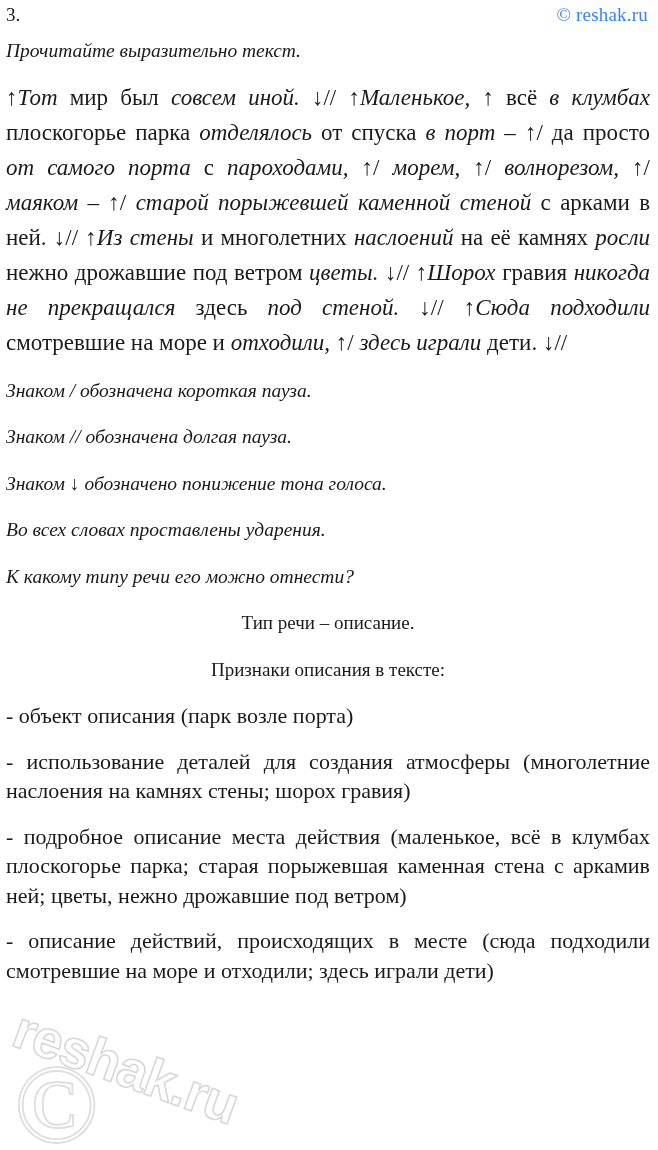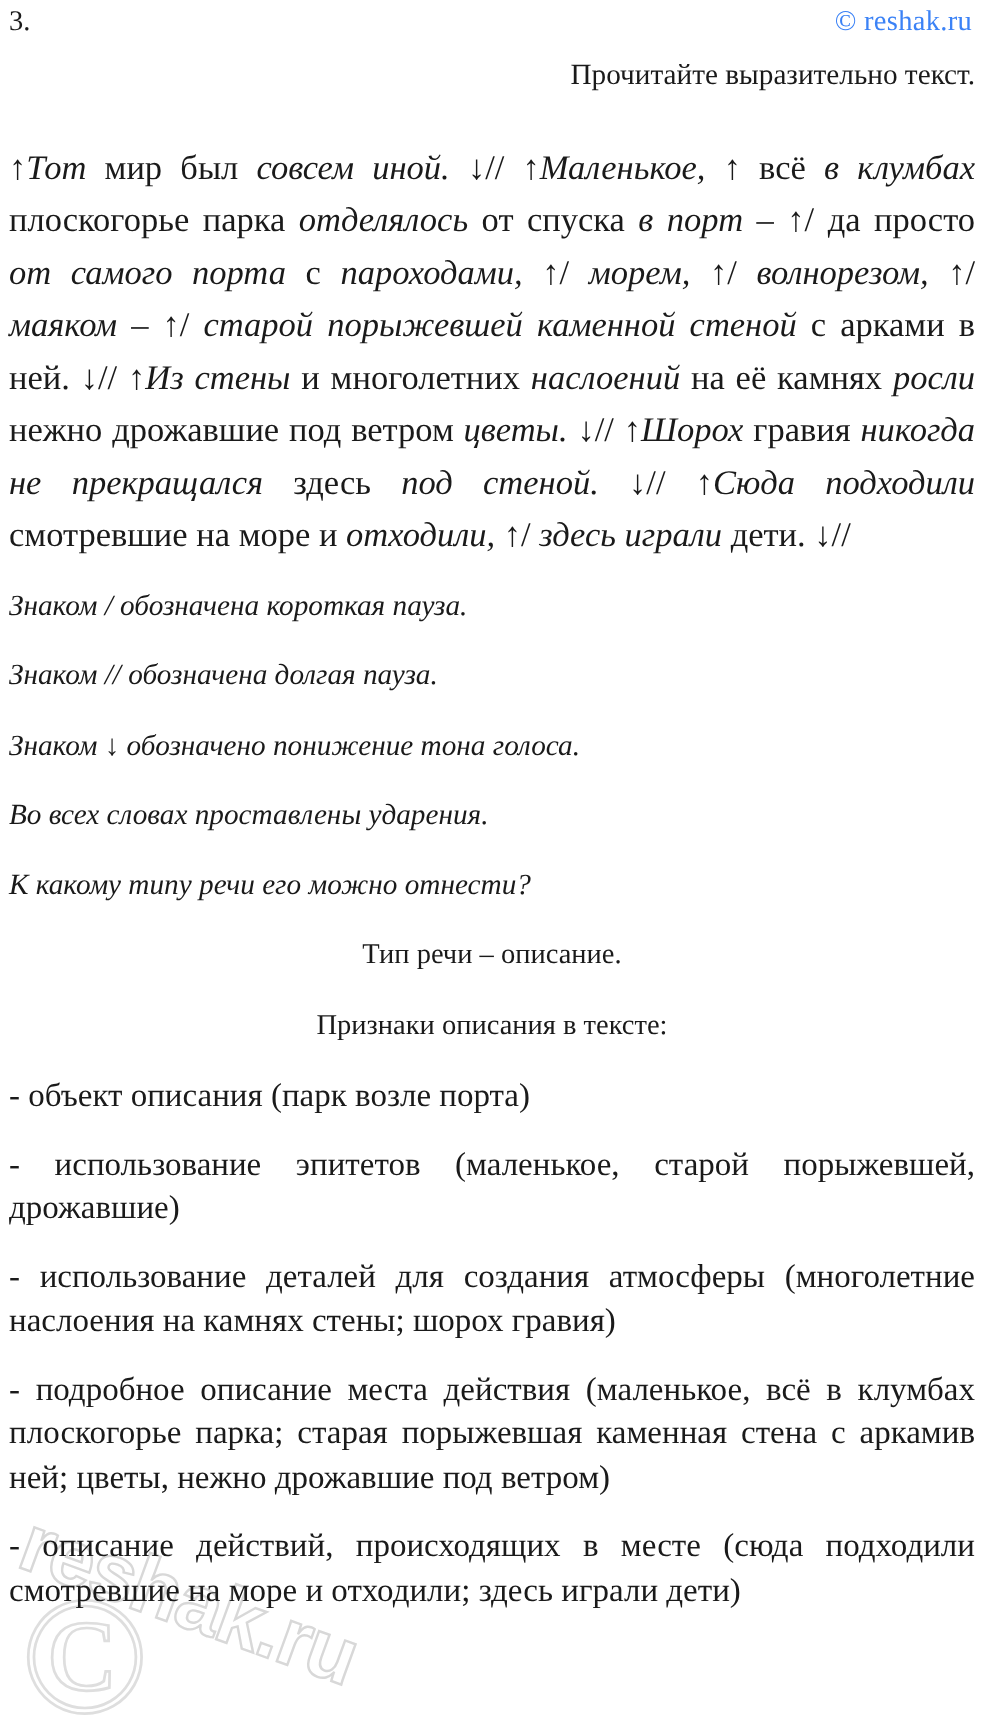--- a/index.html
+++ b/index.html
@@ -42,24 +42,25 @@
   .brand-mark {
     font-size: 19px;
     line-height: 22px;
     color: #3b82f6;
     letter-spacing: 0.2px;
     white-space: nowrap;
     padding-right: 2px;
   }
 
   .prompt-line {
+    font-style: italic;
     font-size: 19.5px;
     line-height: 29.5px;
-    margin: 6px 0 28px 0;
-    text-align: right;
+    margin: 6px 0 14px 0;
+    text-align: left;
   }
 
   .body-text {
     font-size: 23px;
     line-height: 35px;
     text-align: justify;
     margin: 0 0 16px 0;
   }
   .body-text em { font-style: italic; }
   .arrow { font-style: normal; }
@@ -147,19 +148,18 @@
     <div class="note">Знаком ↓ обозначено понижение тона голоса.</div>
     <div class="note">Во всех словах проставлены ударения.</div>
 
     <div class="note">К какому типу речи его можно отнести?</div>
 
     <div class="answer">Тип речи – описание.</div>
 
     <div class="answer">Признаки описания в тексте:</div>
 
     <div class="bullet">- объект описания (парк возле порта)</div>
-    <div class="bullet">- использование эпитетов (маленькое, старой порыжевшей, дрожавшие)</div>
     <div class="bullet">- использование деталей для создания атмосферы (многолетние наслоения на камнях стены; шорох гравия)</div>
     <div class="bullet">- подробное описание места действия (маленькое, всё в клумбах плоскогорье парка; старая порыжевшая каменная стена с аркамив ней; цветы, нежно дрожавшие под ветром)</div>
     <div class="bullet">- описание действий, происходящих в месте (сюда подходили смотревшие на море и отходили; здесь играли дети)</div>
 
   </div>
 </div>
 
 </body></html>

